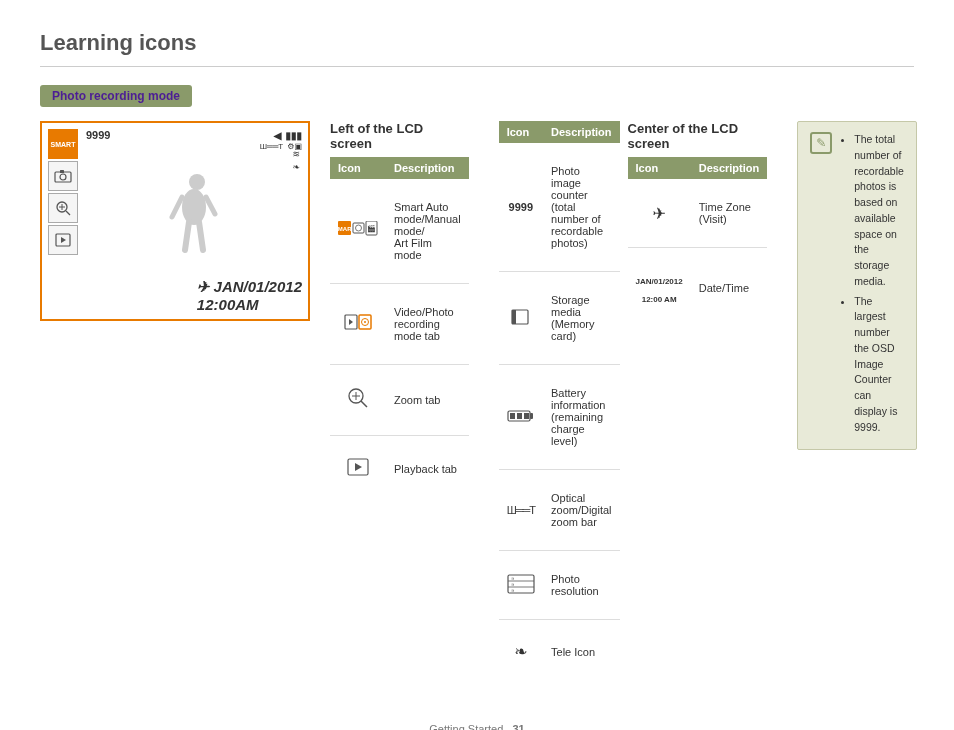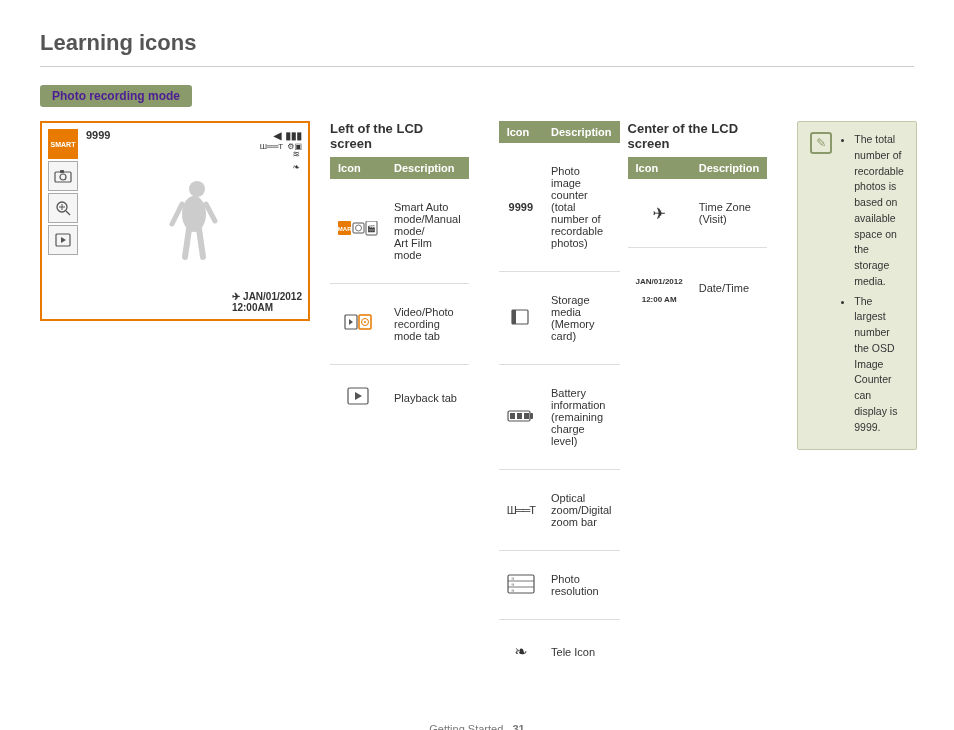--- a/index.html
+++ b/index.html
@@ -308,21 +308,21 @@
             <line x1="32" y1="50" x2="36" y2="78" stroke="#ccc" stroke-width="6" stroke-linecap="round"></line>
           </svg>
         </div>
 
         <div class="lcd-right-icons">
           <span style="font-size:9px;">≋</span>
           <span style="font-size:9px;">❧</span>
         </div>
 
         <div class="lcd-bottom-row">
-          <span style="font-size:10px; white-space:pre;">✈ JAN/01/2012
+          <span style="font-size:15px; white-space:pre;font-style:italic;">✈ JAN/01/2012
 12:00AM</span>
         </div>
       </div>
     </div>
   </div>
 
   <div class="tables-area">
 
     <div class="tables-row">
 
@@ -356,20 +356,31 @@
                   <polygon points="5,6 5,12 9,9" fill="#555"></polygon>
                   <rect x="15" y="2" width="12" height="14" rx="1" fill="none" stroke="#e87a00" stroke-width="1.5"></rect>
                   <circle cx="21" cy="9" r="3.5" fill="none" stroke="#e87a00" stroke-width="1"></circle>
                   <circle cx="21" cy="9" r="1" fill="#e87a00"></circle>
                 </svg>
               </td>
               <td>Video/Photo recording mode tab</td>
             </tr>
             <tr>
               <td class="icon-cell">
+                <svg width="22" height="22" viewBox="0 0 22 22">
+                  <circle cx="9" cy="9" r="7" fill="none" stroke="#555" stroke-width="1.3"></circle>
+                  <line x1="14" y1="14" x2="20" y2="20" stroke="#555" stroke-width="1.5"></line>
+                  <line x1="5" y1="9" x2="13" y2="9" stroke="#555" stroke-width="1"></line>
+                  <line x1="9" y1="5" x2="9" y2="13" stroke="#555" stroke-width="1"></line>
+                </svg>
+              </td>
+              <td>Zoom tab</td>
+            </tr>
+            <tr>
+              <td class="icon-cell">
                 <svg width="22" height="18" viewBox="0 0 22 18">
                   <rect x="1" y="1" width="20" height="16" rx="1.5" fill="none" stroke="#555" stroke-width="1.2"></rect>
                   <polygon points="8,5 8,13 15,9" fill="#555"></polygon>
                 </svg>
               </td>
               <td>Playback tab</td>
             </tr>
           </tbody>
         </table>
       </div>

